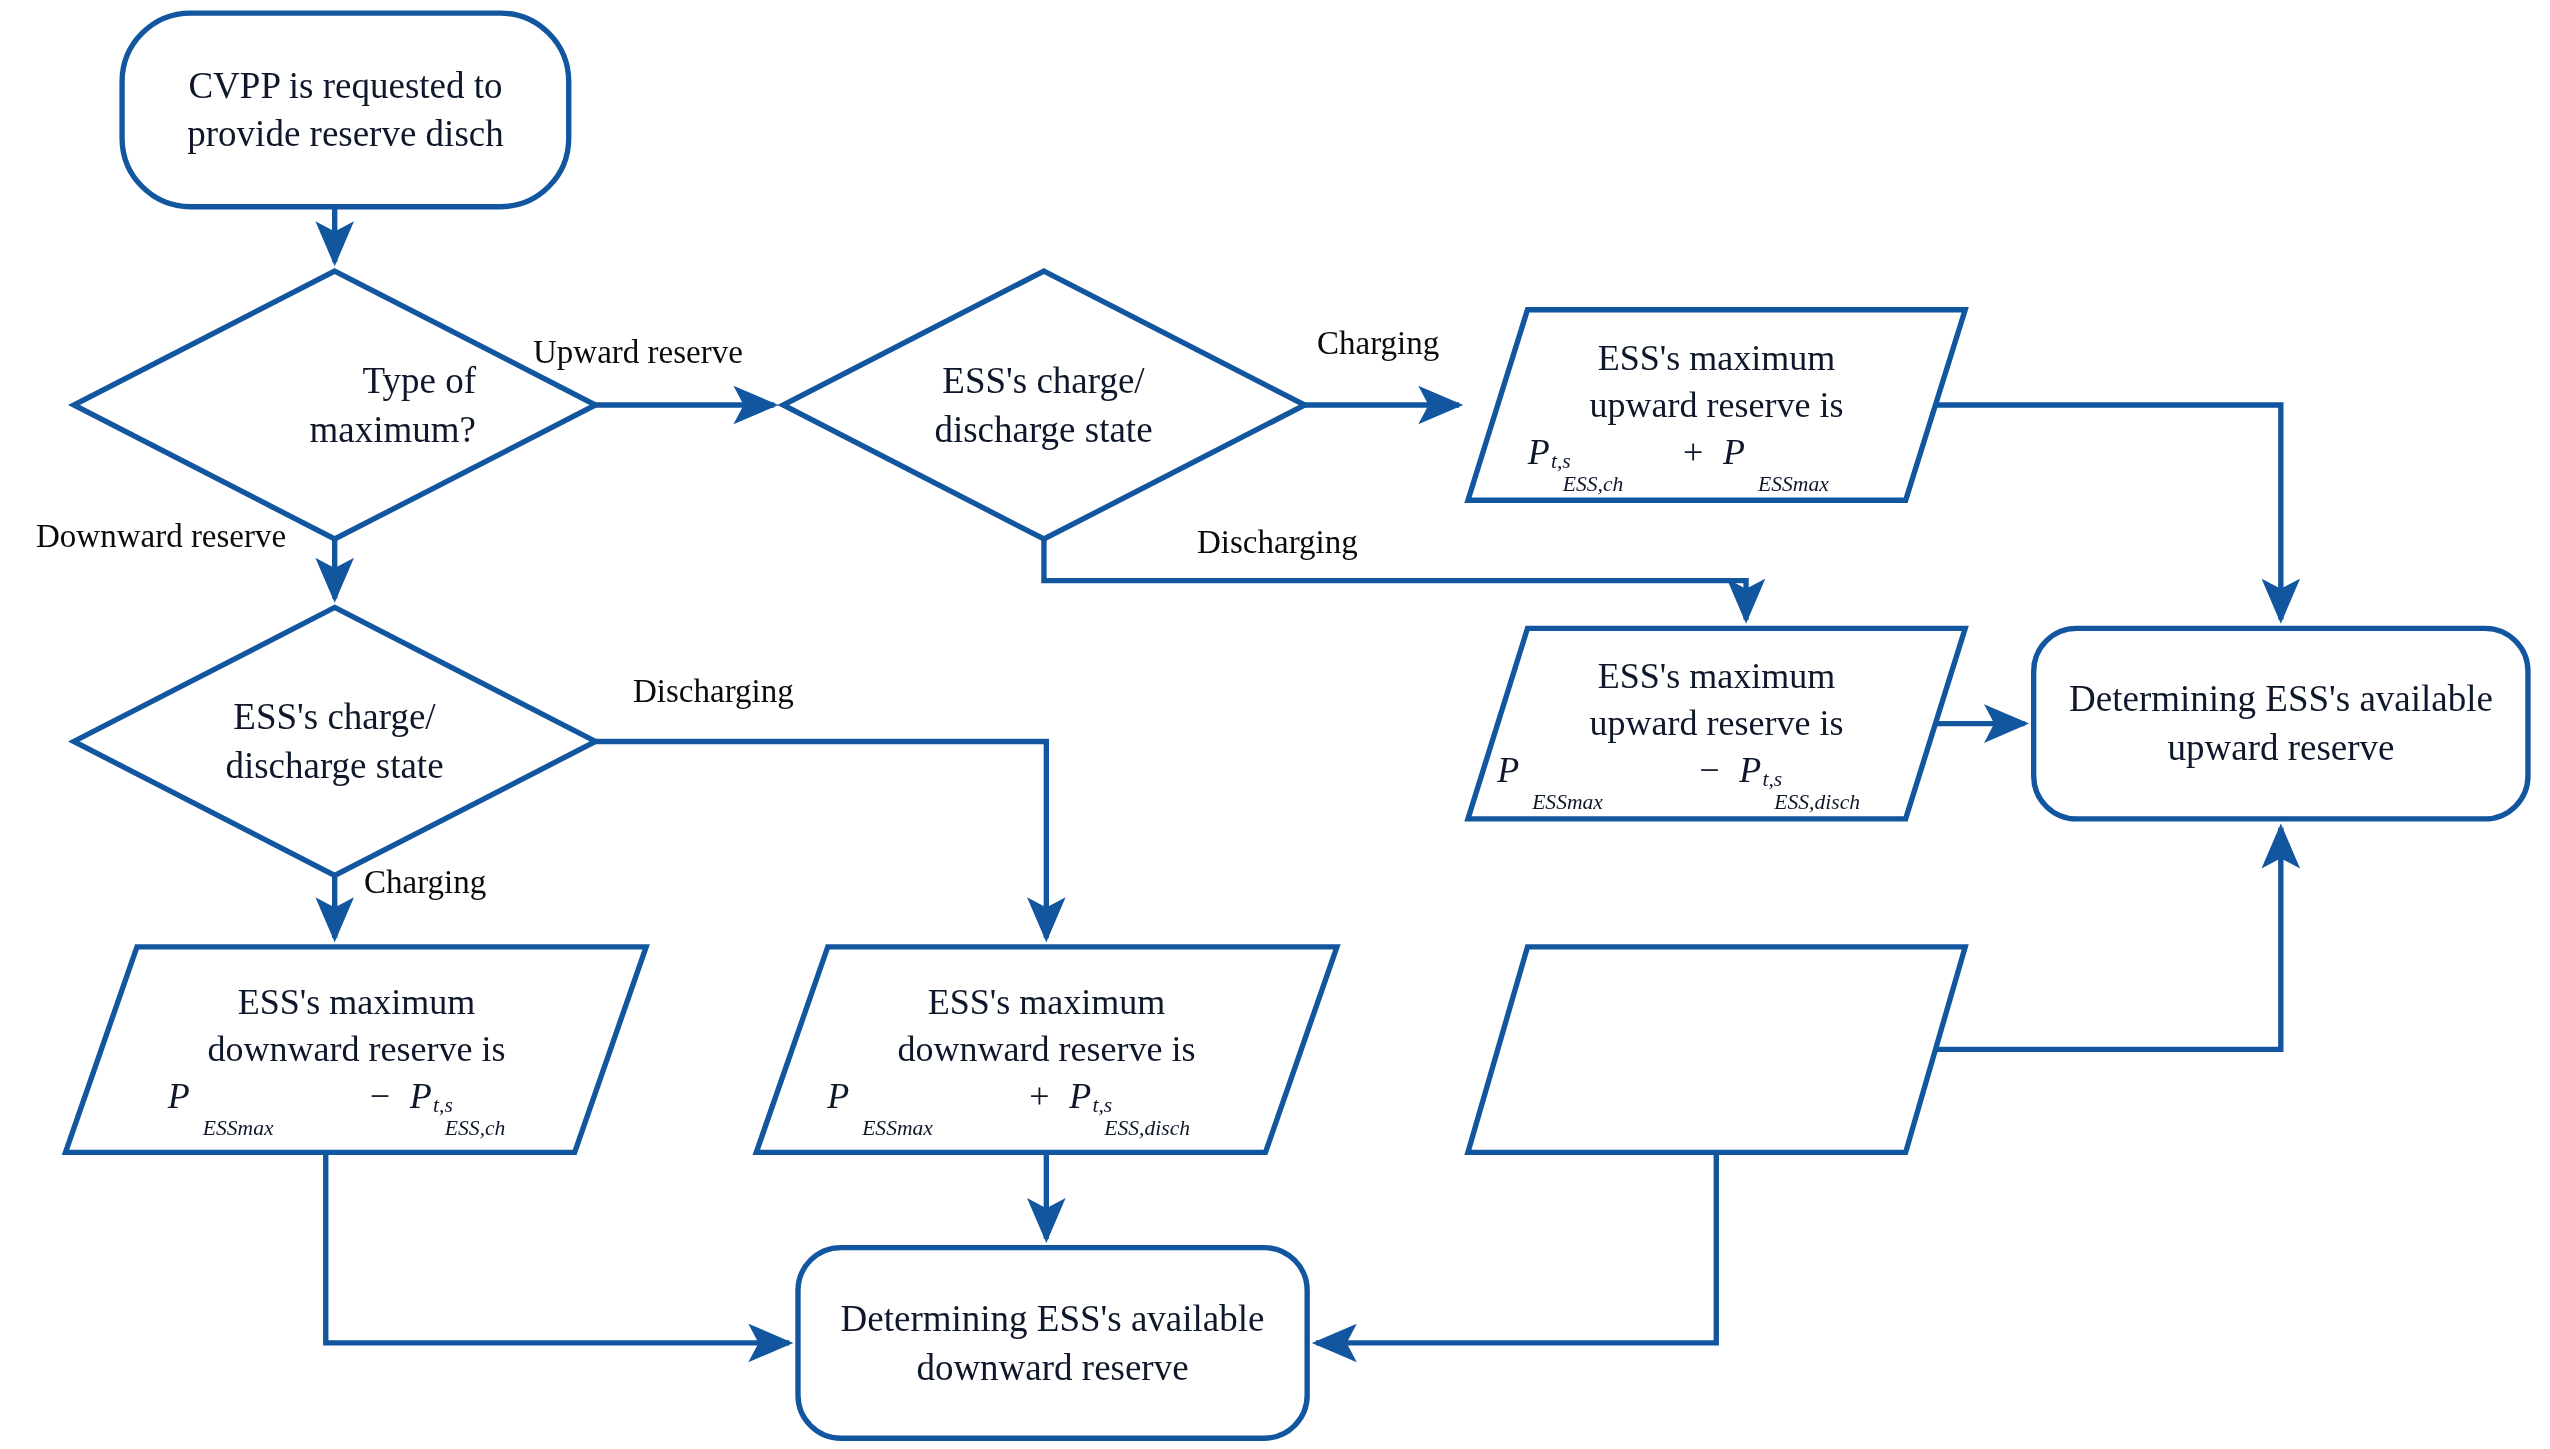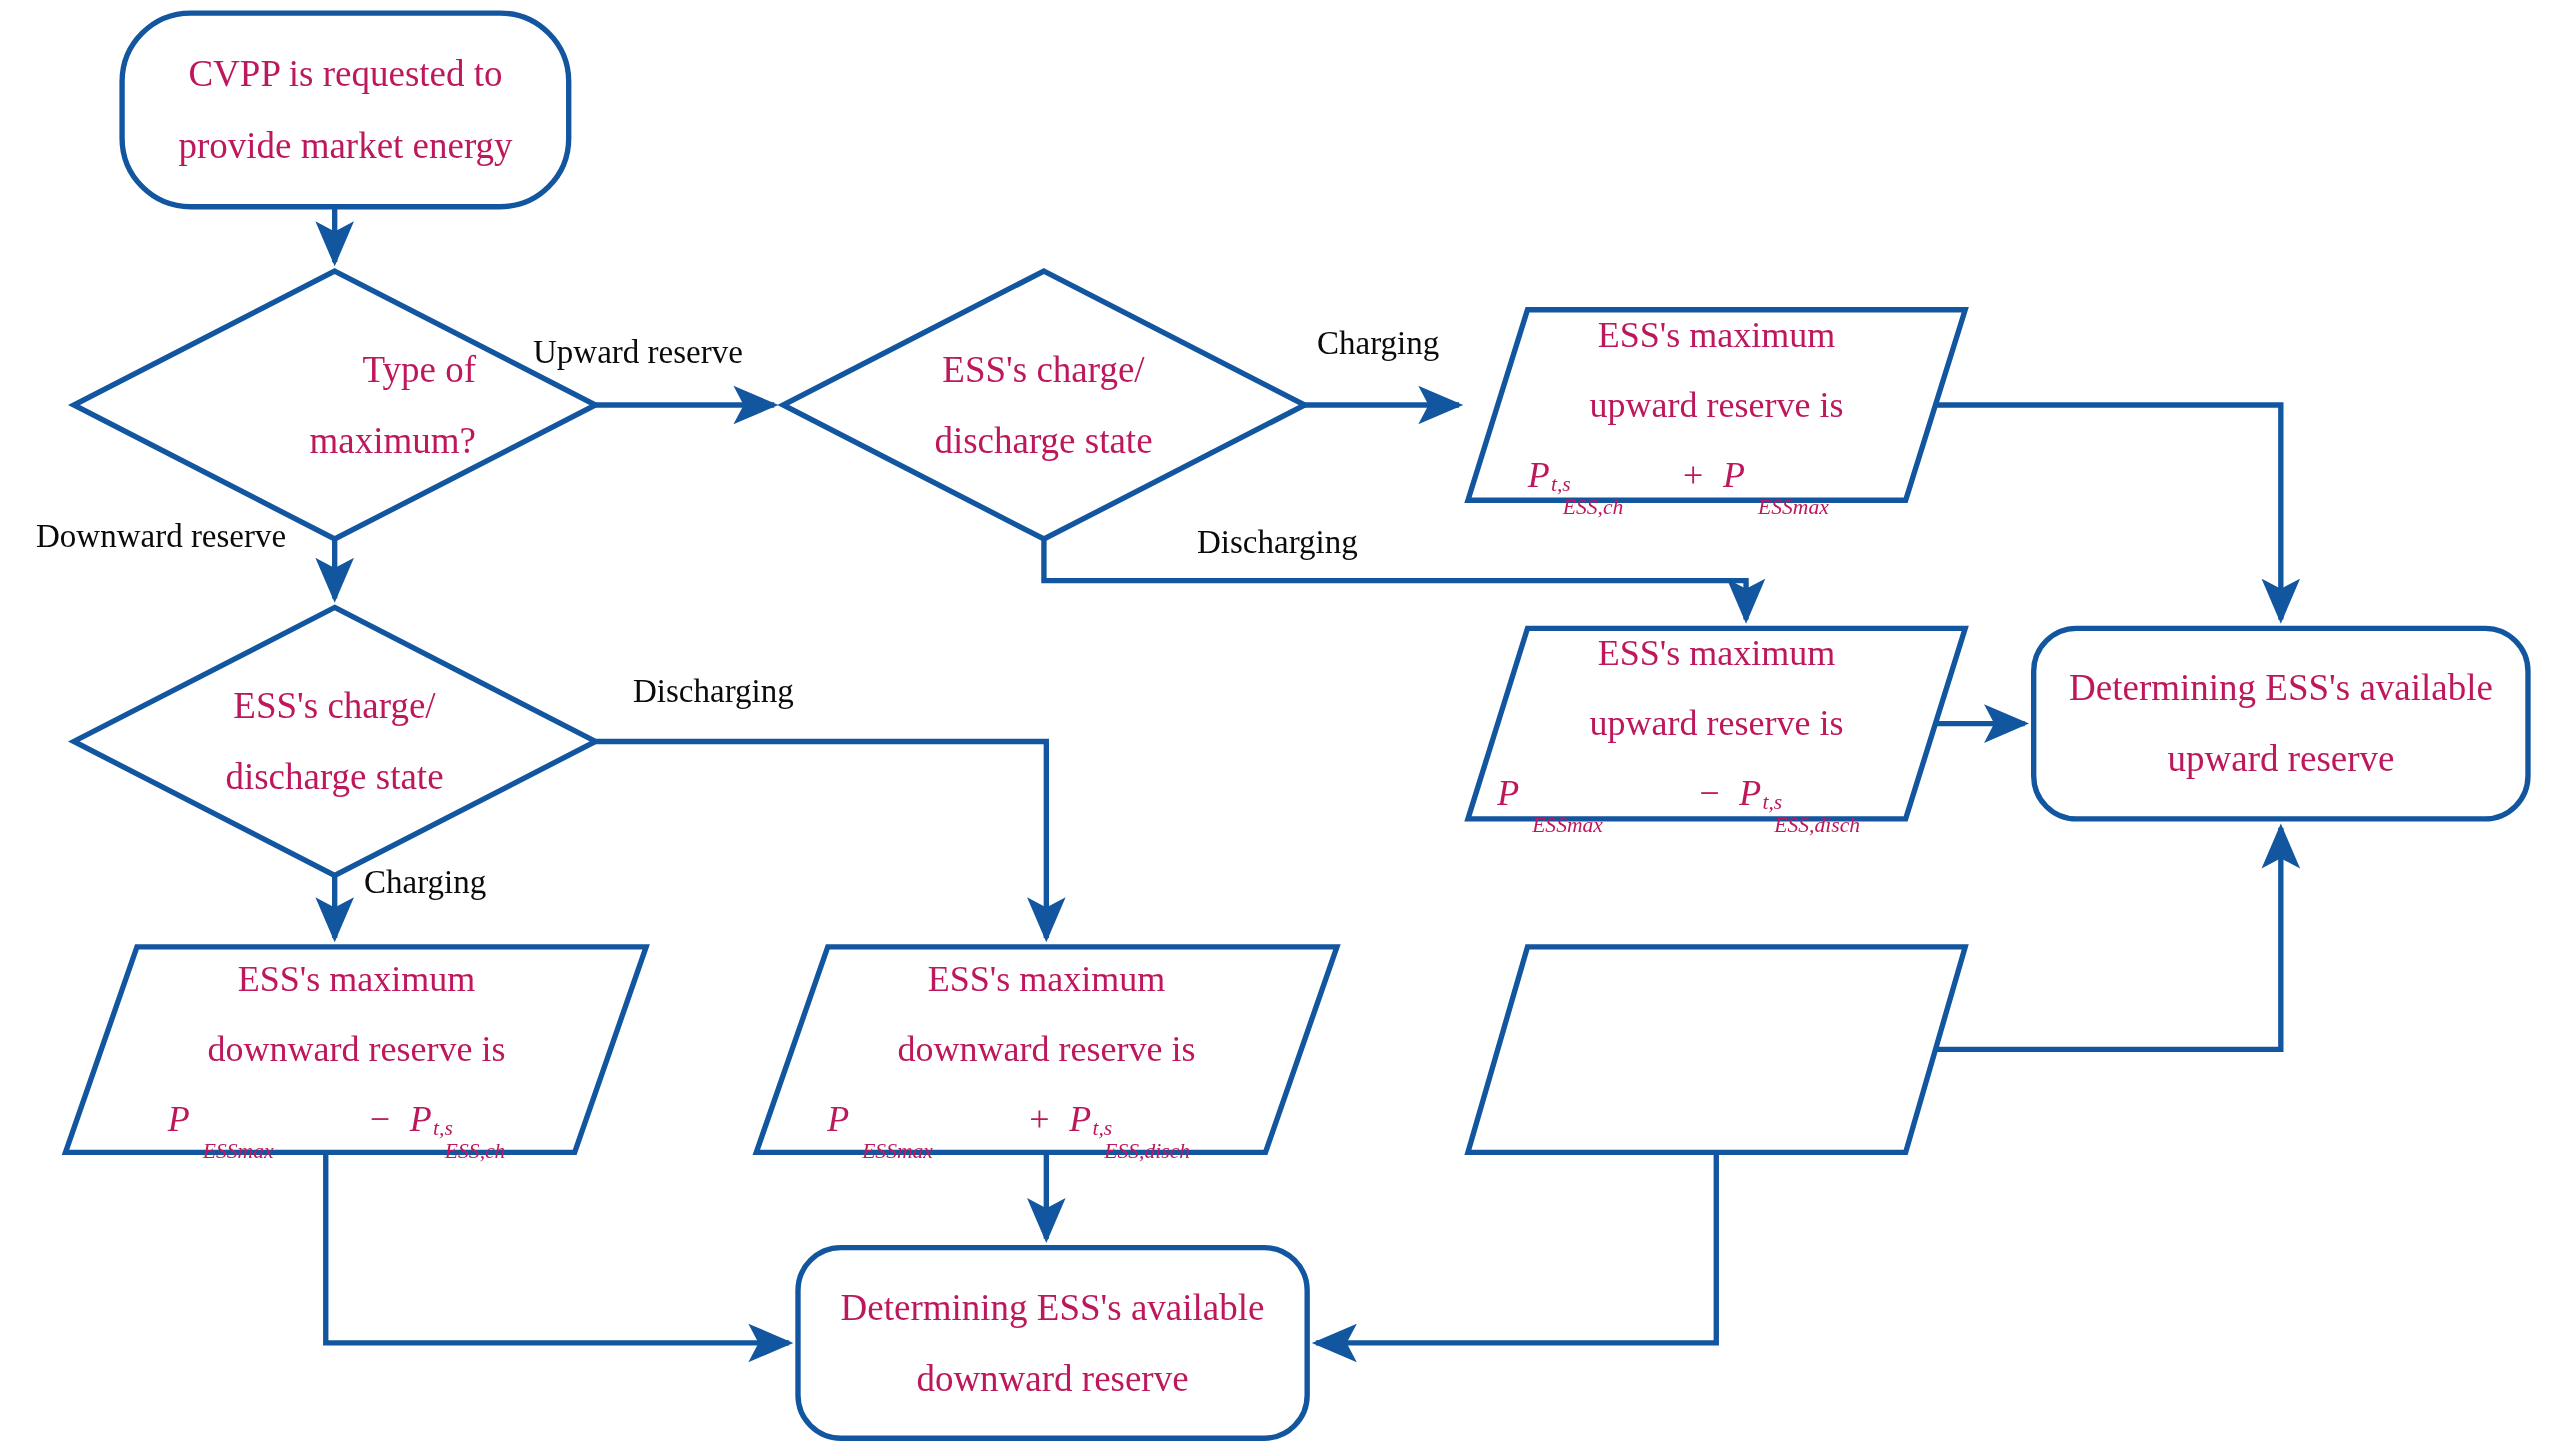--- a/index.html
+++ b/index.html
@@ -4,24 +4,23 @@
 <style>
   html,body{margin:0;padding:0;background:#ffffff;}
   body{font-family:"Liberation Serif", serif;}
   #stage{position:relative;width:2550px;height:1449px;background:#fff;overflow:hidden;}
   svg.layer{position:absolute;left:0;top:0;width:2550px;height:1449px;}
   .nodetext{
     position:absolute;
     display:flex;flex-direction:column;
     align-items:center;justify-content:center;
     text-align:center;
-    color:#be185d;
+    color:#0f172a;
     line-height:1.30;
     pointer-events:none;
-    gap:23px;
   }
   .nodetext .ln{display:block;white-space:nowrap;}
   .f44{font-size:37px;}
   .f42{font-size:36px;}
   .edgelabel{
     position:absolute;
     color:#0b0b0b;
     font-size:33px;
     white-space:nowrap;
   }
@@ -98,21 +97,21 @@
 
       <path d="M2882,1935 L2882,2255 L2210,2255" marker-end="url(#ah)"></path>
 
       <path d="M3248,1762 L3830,1762 L3830,1390" marker-end="url(#ah)"></path>
 
     </g>
   </svg>
 
   <div class="nodetext f44" style="left:122px;top:13px;width:447px;height:194px;">
     <span class="ln">CVPP is requested to</span>
-    <span class="ln">provide market energy</span>
+    <span class="ln">provide reserve disch</span>
   </div>
 
   <div class="nodetext f44" style="left:193px;top:309px;width:283px;height:193px;align-items:flex-end;">
     <span class="ln">Type of</span>
     <span class="ln">maximum?</span>
   </div>
 
   <div class="nodetext f44" style="left:865px;top:309px;width:357px;height:193px;">
     <span class="ln">ESS's charge/</span>
     <span class="ln">discharge state</span>

